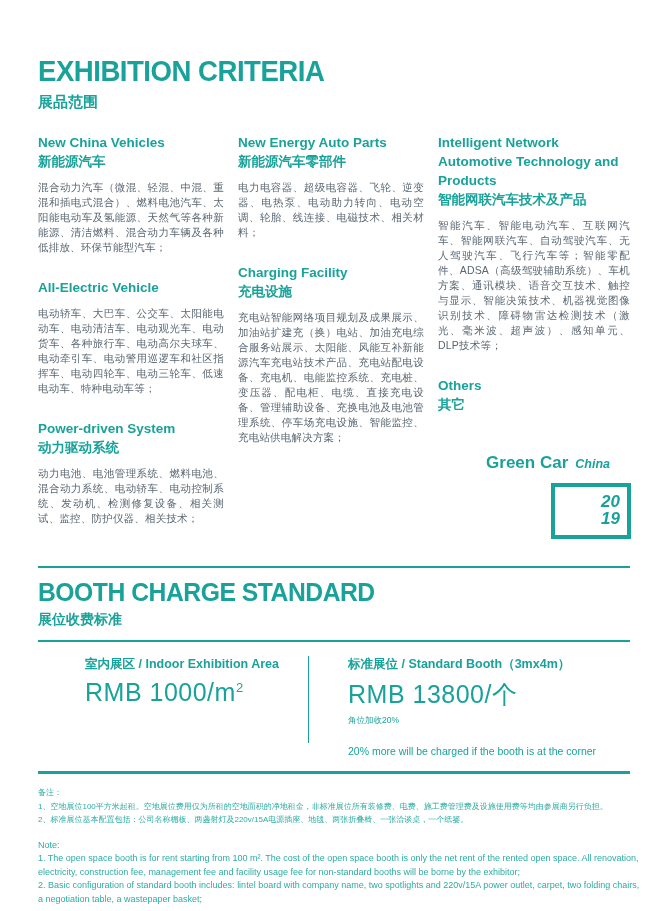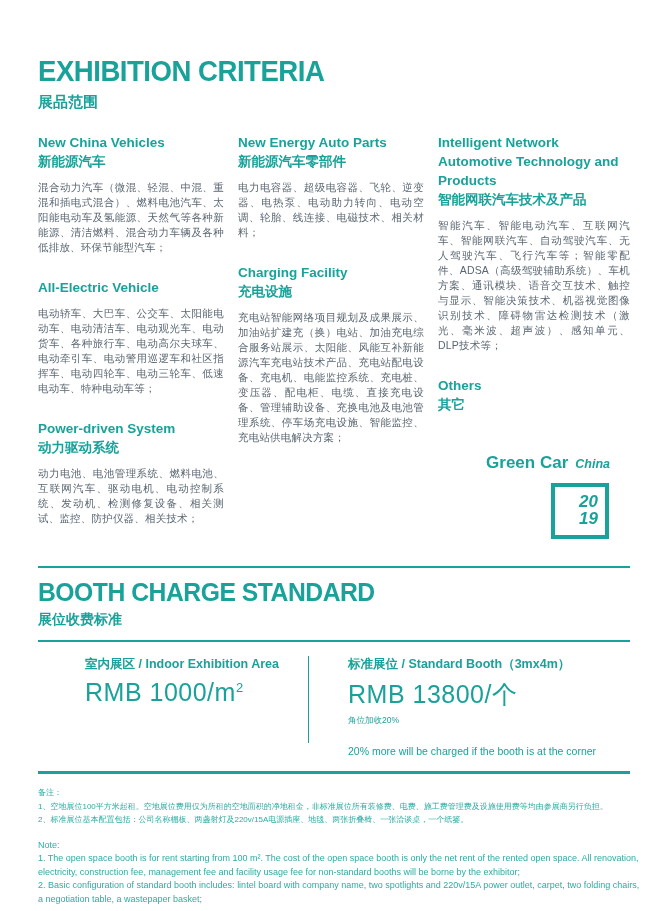--- a/index.html
+++ b/index.html
@@ -35,21 +35,21 @@
   .sec-body{
     margin-top:9px;font-size:10.5px;line-height:15px;color:var(--gray);
     text-align:justify;letter-spacing:0.2px;
   }
 
   
   .brand-row{position:absolute;top:453px;left:440px;width:170px;text-align:right;color:var(--teal);white-space:nowrap;}
   .brand-name{font-size:17px;font-weight:bold;}
   .brand-region{font-size:12.5px;font-style:italic;font-weight:bold;margin-left:7px;}
   .year-box{
-    position:absolute;top:483px;left:551px;width:58px;height:56px;
+    position:absolute;top:483px;left:551px;width:80px;height:56px;
     border:4px solid var(--teal);
   }
   .year-box .yr{
     color:var(--teal);font-size:17px;font-weight:bold;font-style:italic;
     line-height:17px;text-align:right;padding-right:7px;
   }
   .year-box .yr:first-child{margin-top:6px;}
 
   
   .booth{position:absolute;left:38px;top:566px;width:592px;}
@@ -95,21 +95,21 @@
         <div class="sec-title">新能源汽车</div>
         <p class="sec-body">混合动力汽车（微混、轻混、中混、重混和插电式混合）、燃料电池汽车、太阳能电动车及氢能源、天然气等各种新能源、清洁燃料、混合动力车辆及各种低排放、环保节能型汽车；</p>
       </div>
       <div class="sec">
         <div class="sec-title">All-Electric Vehicle</div>
         <p class="sec-body">电动轿车、大巴车、公交车、太阳能电动车、电动清洁车、电动观光车、电动货车、各种旅行车、电动高尔夫球车、电动牵引车、电动警用巡逻车和社区指挥车、电动四轮车、电动三轮车、低速电动车、特种电动车等；</p>
       </div>
       <div class="sec">
         <div class="sec-title">Power-driven System</div>
         <div class="sec-title">动力驱动系统</div>
-        <p class="sec-body">动力电池、电池管理系统、燃料电池、互联网汽车、驱动电机、电动控制系统、发动机、检测修复设备、相关测试、监控、防护仪器、相关技术；</p>
+        <p class="sec-body">动力电池、电池管理系统、燃料电池、混合动力系统、电动轿车、电动控制系统、发动机、检测修复设备、相关测试、监控、防护仪器、相关技术；</p>
       </div>
     </div>
 
     <div class="col">
       <div class="sec">
         <div class="sec-title">New Energy Auto Parts</div>
         <div class="sec-title">新能源汽车零部件</div>
         <p class="sec-body">电力电容器、超级电容器、飞轮、逆变器、电热泵、电动助力转向、电动空调、轮胎、线连接、电磁技术、相关材料；</p>
       </div>
       <div class="sec">

